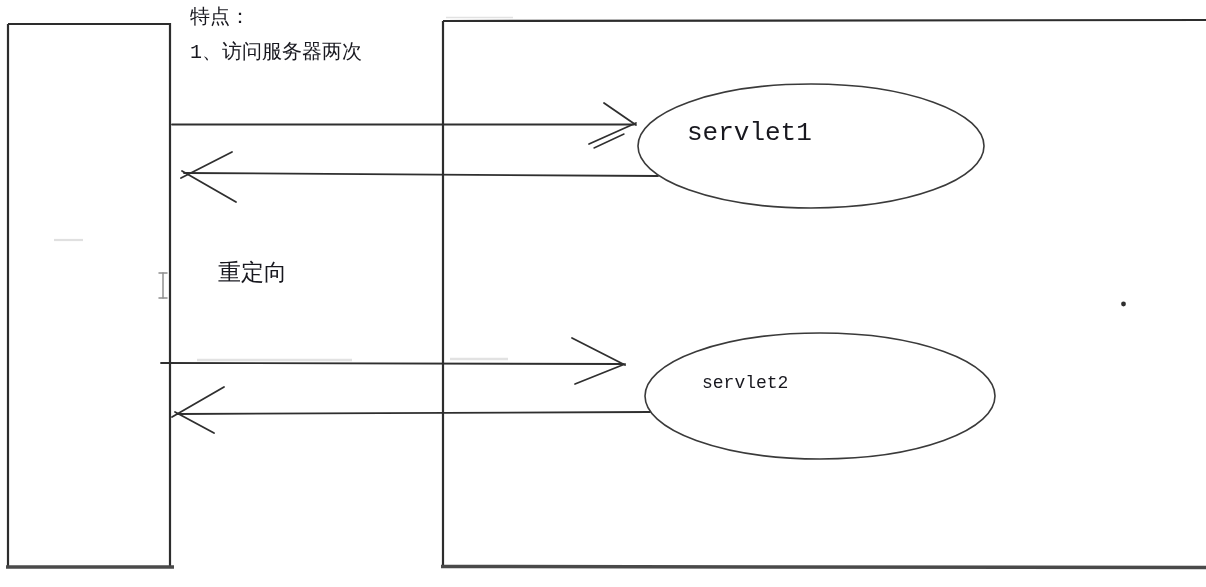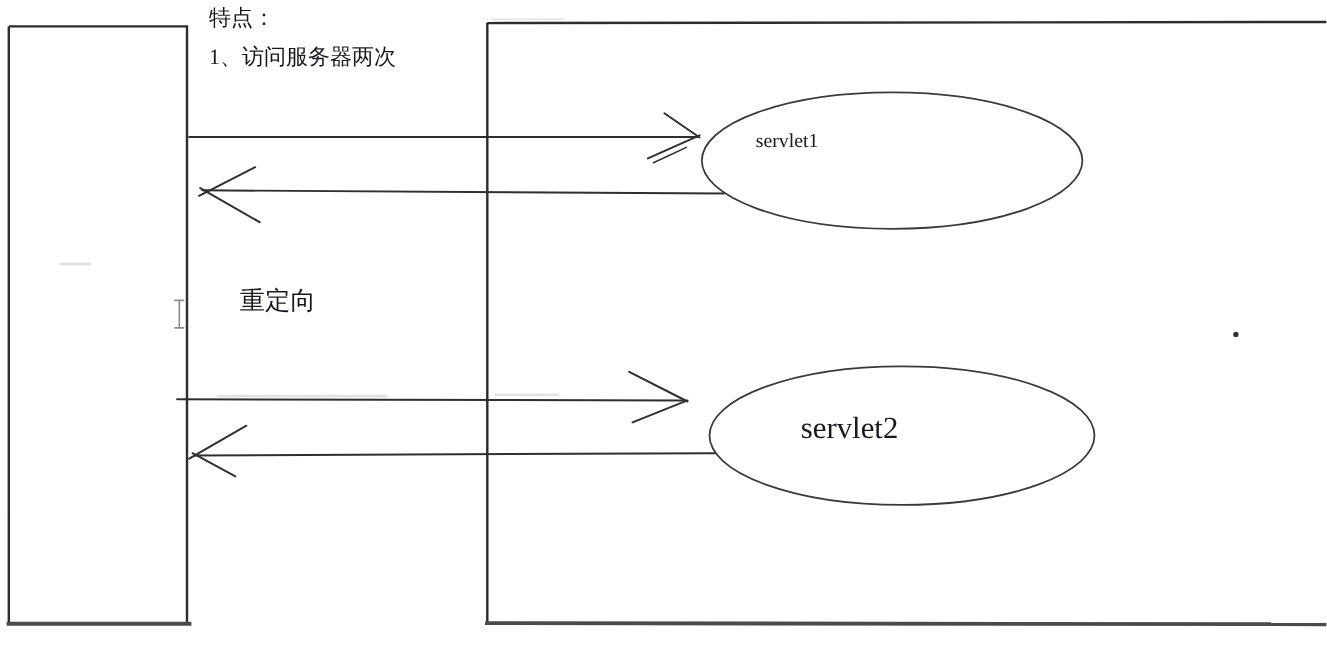--- a/index.html
+++ b/index.html
@@ -1,33 +1,33 @@
 <!DOCTYPE html>
 <html><head>
 <meta charset="utf-8">
 <style>
   html,body{margin:0;padding:0;background:#ffffff;}
   #canvas{
     position:relative;
     width:1206px;height:587px;
     background:#ffffff;
     overflow:hidden;
-    font-family:Liberation Serif, serif;
+    font-family:Liberation Mono, monospace;
     color:#18181f;
   }
   #shapes{position:absolute;left:0;top:0;}
   .lbl{position:absolute;white-space:nowrap;line-height:1.25;color:#18181f;}
   .notes{font-size:20px;}
   .note-heading{left:190px;top:5px;}
   .note-item1{left:190px;top:40px;}
   .note-item2{left:190px;top:74px;}
   .fetch-note{left:284px;top:197px;font-size:20px;}
   .redirect{left:218px;top:260px;font-size:23px;}
-  .servlet1{left:687px;top:117px;font-size:18px;}
-  .servlet2{left:728px;top:372px;font-size:28px;}
+  .servlet1{left:687px;top:117px;font-size:26px;}
+  .servlet2{left:702px;top:372px;font-size:18px;}
 </style>
 </head>
 <body>
 
 <div id="canvas">
 
   <svg id="shapes" width="1206" height="587" viewBox="0 0 1206 587">
 
     <g stroke="#cccccc" stroke-width="2.5" opacity="0.55">
       <path d="M197,360 L352,360"></path>

